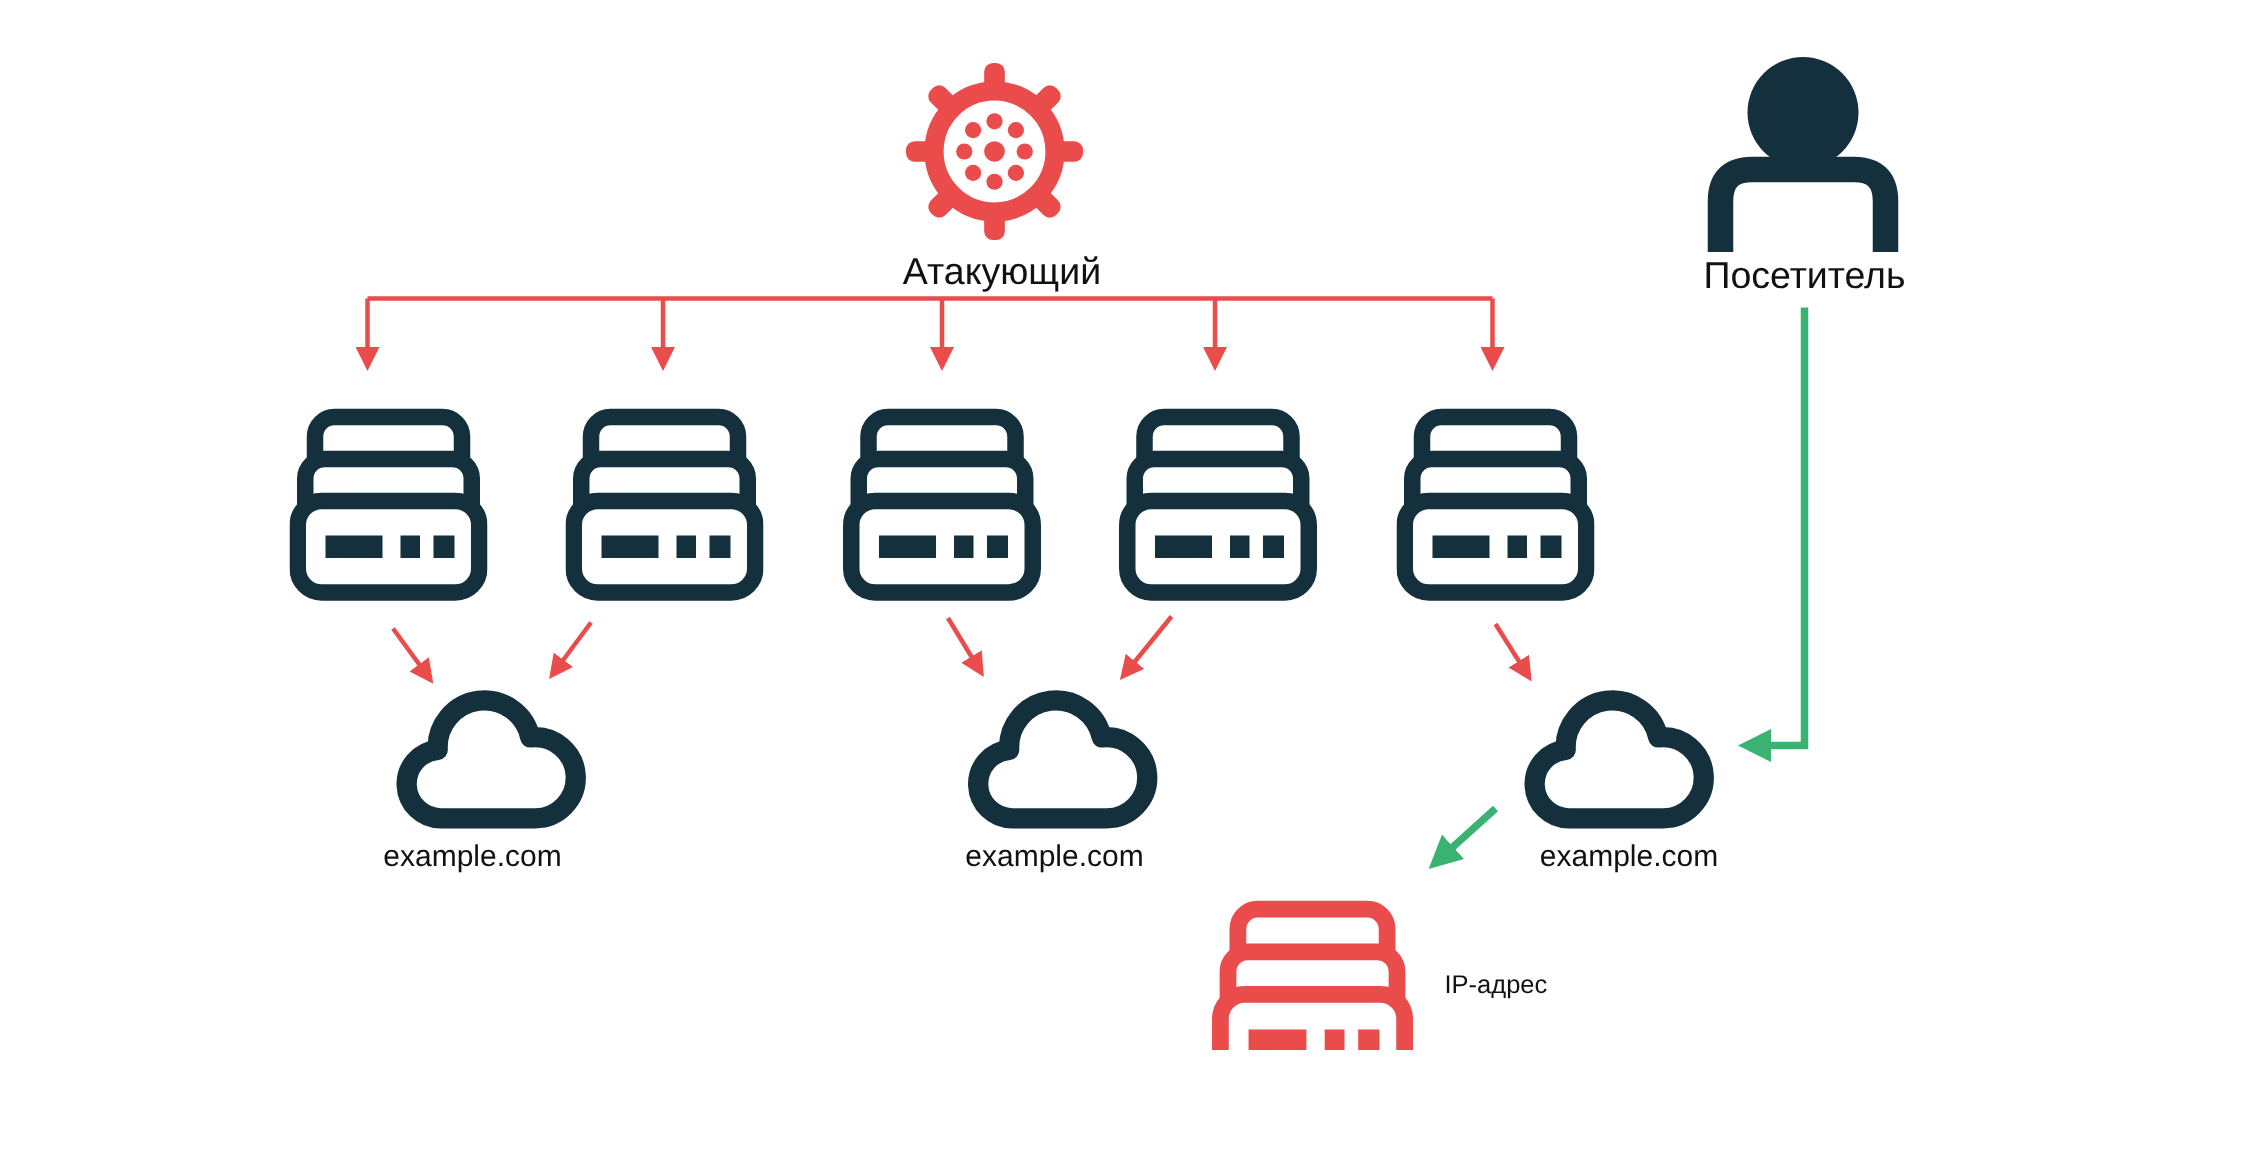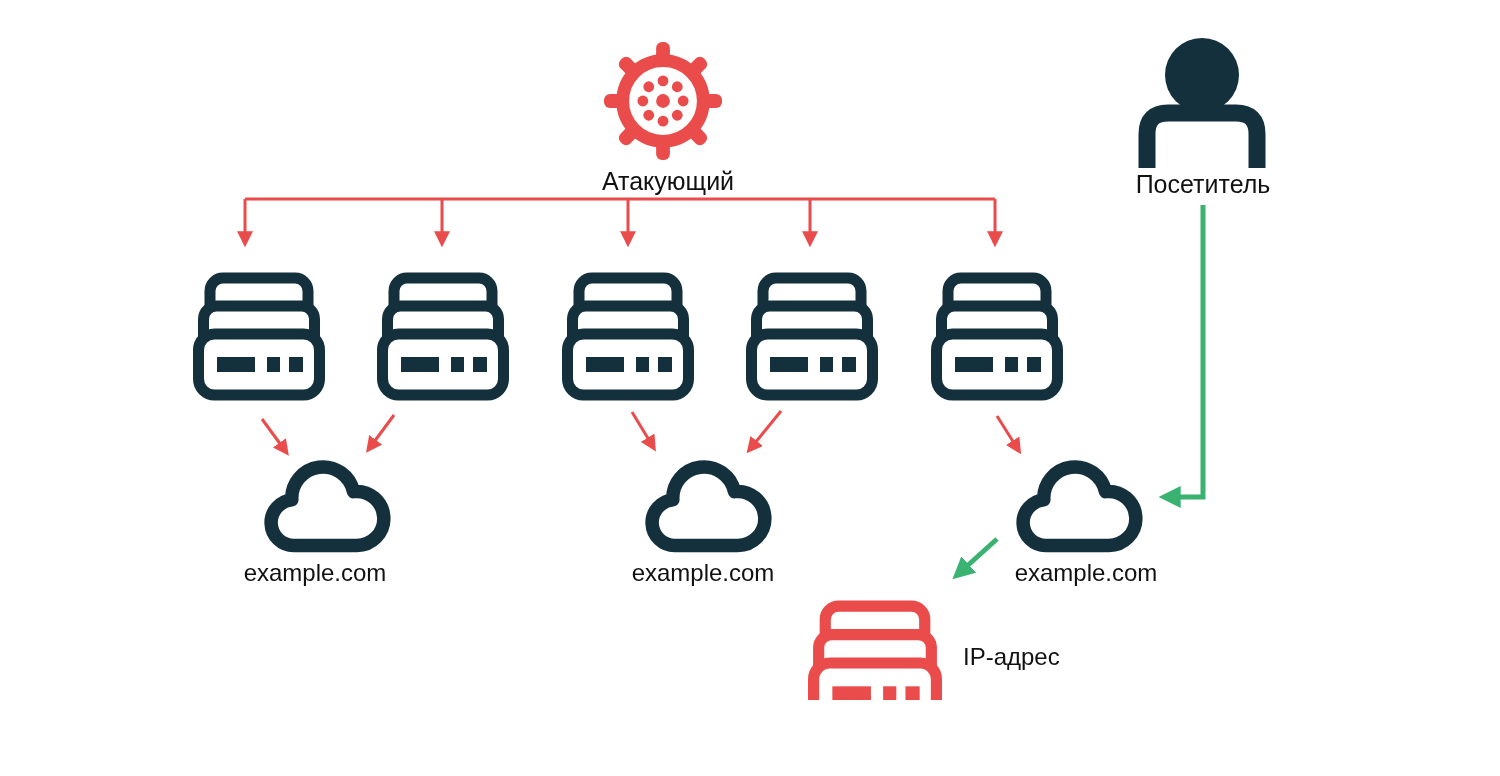--- a/index.html
+++ b/index.html
@@ -10,23 +10,23 @@
     position:relative; width:1500px; height:700px; overflow:hidden;
     background:var(--bg);
     font-family:"Liberation Sans", sans-serif;
     color:var(--text);
   }
   .abs{position:absolute;}
   .label{
     position:absolute; color:var(--text); text-align:center;
     font-size:25px; line-height:1.2; white-space:nowrap;
   }
-  .site-label{font-size:24px;}
+  .site-label{font-size:20px;}
   .ip-label{
-    position:absolute; font-size:24px; line-height:33px;
+    position:absolute; font-size:17px; line-height:33px;
     text-align:center; color:var(--text); white-space:nowrap;
   }
   svg{display:block;}
   .node-ic{color:var(--node);}
   .attack-ic{color:var(--attack);}
   #connections{position:absolute;left:0;top:0;}
   .red-line{stroke:var(--attack);stroke-width:3;fill:none;}
   .green-line{stroke:var(--visit);stroke-width:5;fill:none;}
 </style>
 </head>

